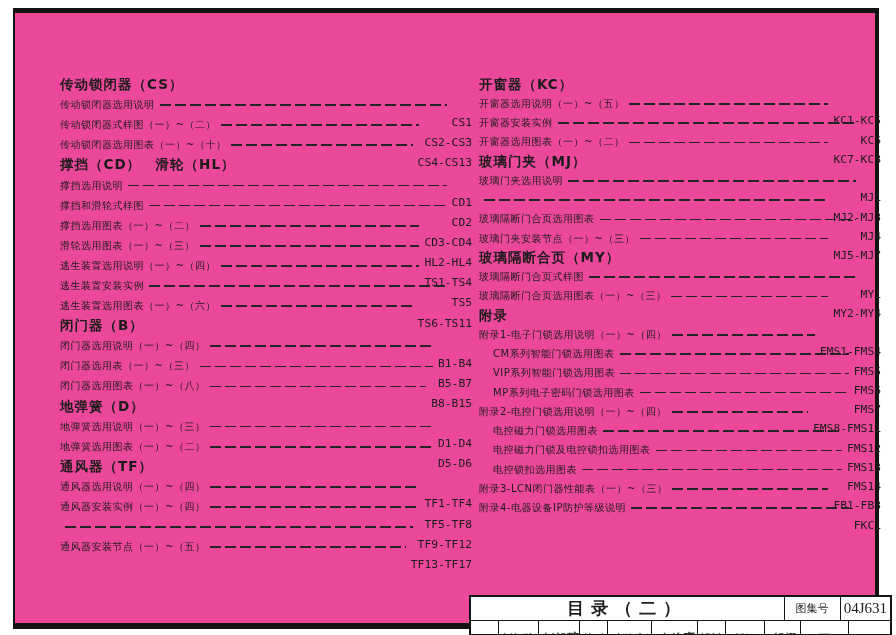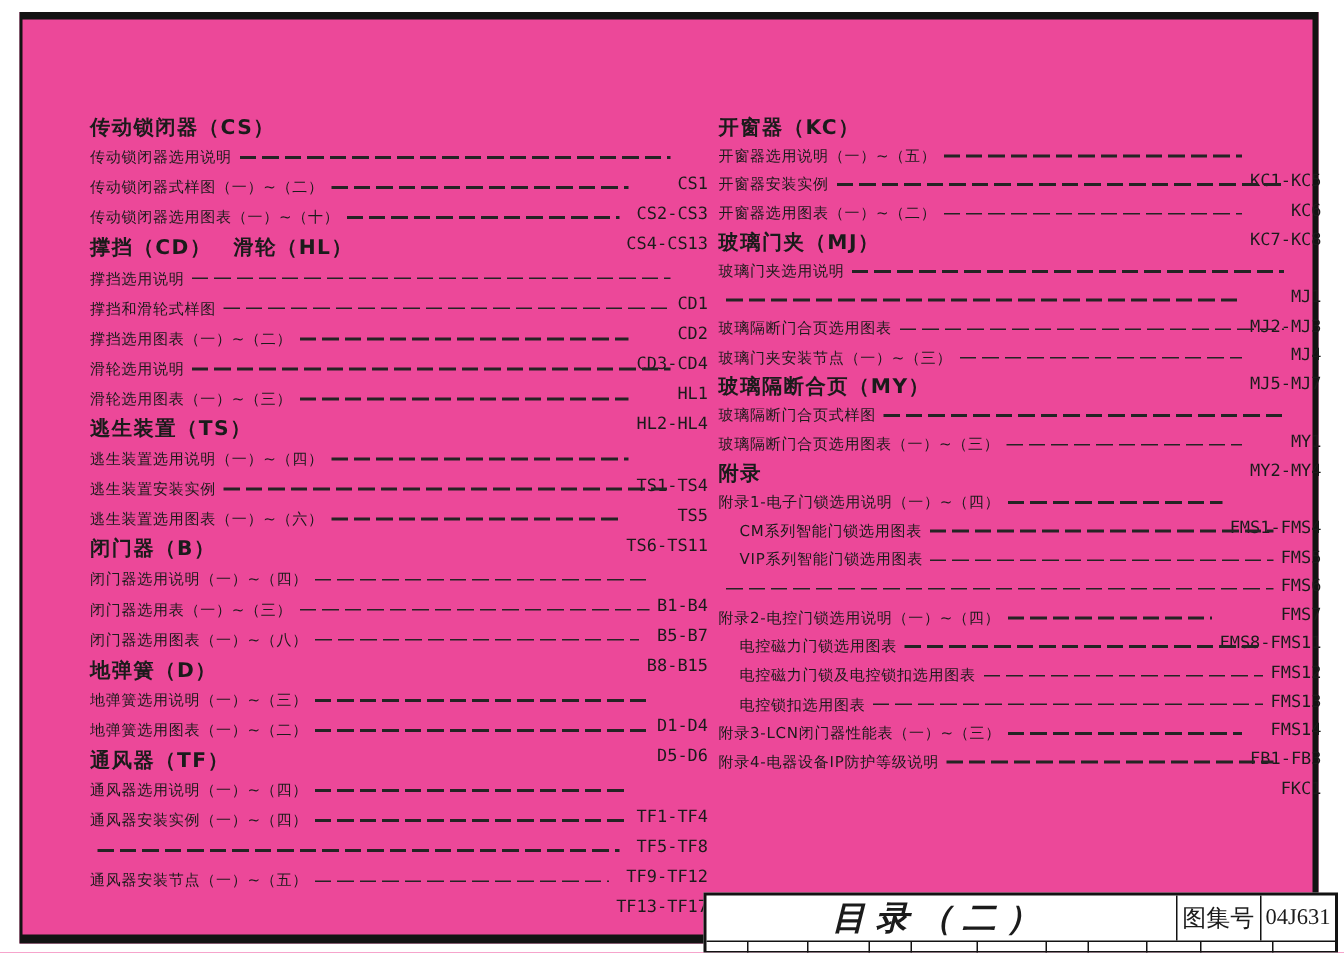--- a/index.html
+++ b/index.html
@@ -42,22 +42,22 @@
     box-sizing:border-box;border:2px solid #131313;background:#fff;
     display:flex;flex-direction:column;
   }
   .tb-row1{flex:0 0 22px;display:flex;border-bottom:1.5px solid #131313;}
   .tb-row2{flex:1 1 auto;display:flex;font-size:10.5px;}
   .tb-cell{
     display:flex;align-items:center;justify-content:center;
     box-sizing:border-box;white-space:nowrap;overflow:hidden;
   }
   .tb-cell + .tb-cell{border-left:1.5px solid #131313;}
-  .tb-title{font-size:22px;font-weight:bold;letter-spacing:7px;font-style:italic;}
-  .tb-small{font-size:16px;text-align:center;}
+  .tb-title{font-size:17px;font-weight:bold;letter-spacing:7px;}
+  .tb-small{font-size:11px;text-align:center;}
   .tb-code{font-family:Liberation Serif, serif;font-size:15px;}
   .tb-pageno{font-family:"DejaVu Sans Mono", monospace;font-size:12px;}
   .sig{
     font-style:italic;font-weight:bold;font-size:11.5px;opacity:.88;
     transform:skewX(-9deg) rotate(-2deg);letter-spacing:1px;
   }
 </style>
 </head>
 <body>
 
@@ -94,31 +94,23 @@
         <span class="toc-item-label">撑挡和滑轮式样图</span>
         <span class="leader"></span>
         <span class="toc-page">CD2</span>
       </div>
       <div class="toc-row">
         <span class="toc-item-label">撑挡选用图表（一）~（二）</span>
         <span class="leader"></span>
         <span class="toc-page">CD3-CD4</span>
       </div>
       <div class="toc-row">
-        <span class="toc-item-label">滑轮选用说明</span>
-        <span class="leader"></span>
-        <span class="toc-page">HL1</span>
-      </div>
-      <div class="toc-row">
         <span class="toc-item-label">滑轮选用图表（一）~（三）</span>
         <span class="leader"></span>
         <span class="toc-page">HL2-HL4</span>
-      </div>
-      <div class="toc-row">
-        <span class="toc-header">逃生装置（TS）</span>
       </div>
       <div class="toc-row">
         <span class="toc-item-label">逃生装置选用说明（一）~（四）</span>
         <span class="leader"></span>
         <span class="toc-page">TS1-TS4</span>
       </div>
       <div class="toc-row">
         <span class="toc-item-label">逃生装置安装实例</span>
         <span class="leader"></span>
         <span class="toc-page">TS5</span>
@@ -248,20 +240,21 @@
         <span class="toc-item-label indent">CM系列智能门锁选用图表</span>
         <span class="leader"></span>
         <span class="toc-page">FMS5</span>
       </div>
       <div class="toc-row">
         <span class="toc-item-label indent">VIP系列智能门锁选用图表</span>
         <span class="leader"></span>
         <span class="toc-page">FMS6</span>
       </div>
       <div class="toc-row">
+        <span class="toc-item-label indent">MP系列电子密码门锁选用图表</span>
         <span class="leader"></span>
         <span class="toc-page">FMS7</span>
       </div>
       <div class="toc-row">
         <span class="toc-item-label">附录2-电控门锁选用说明（一）~（四）</span>
         <span class="leader"></span>
         <span class="toc-page">FMS8-FMS11</span>
       </div>
       <div class="toc-row">
         <span class="toc-item-label indent">电控磁力门锁选用图表</span>

